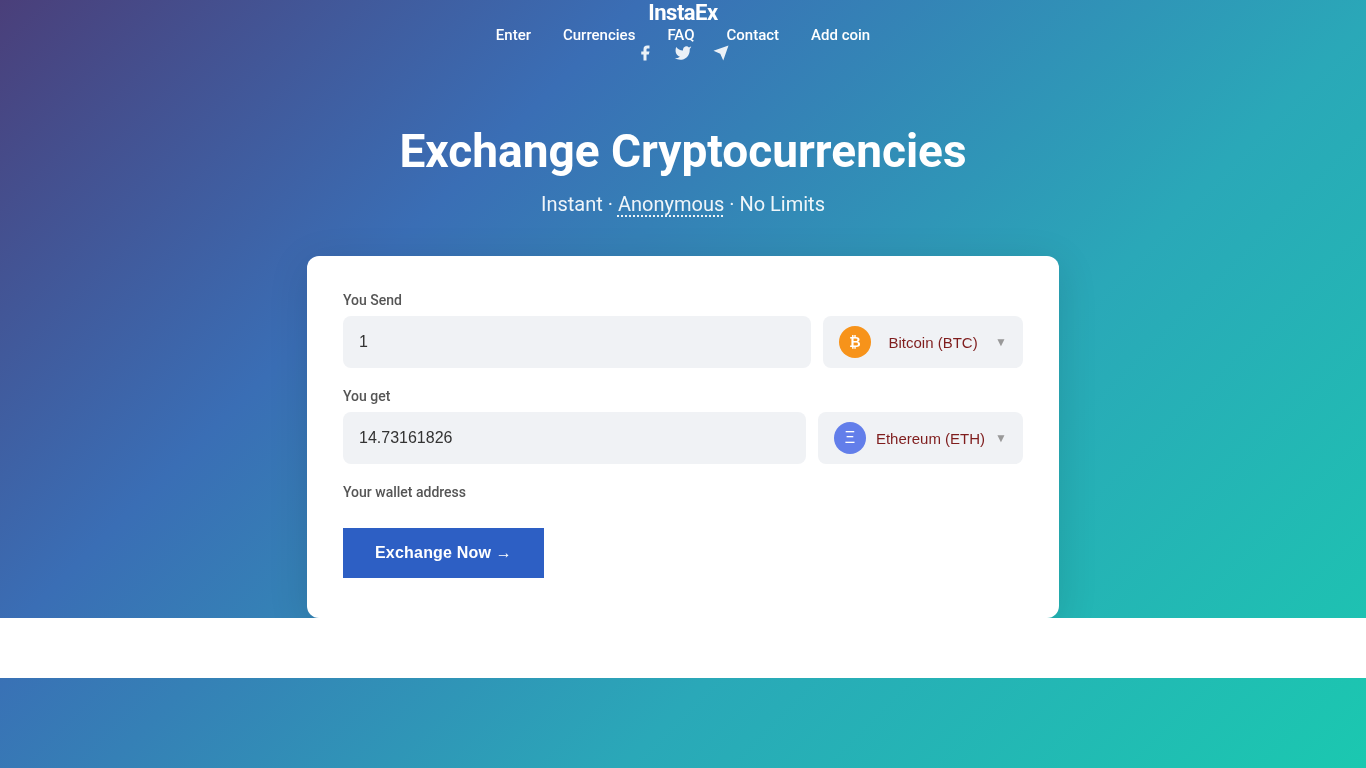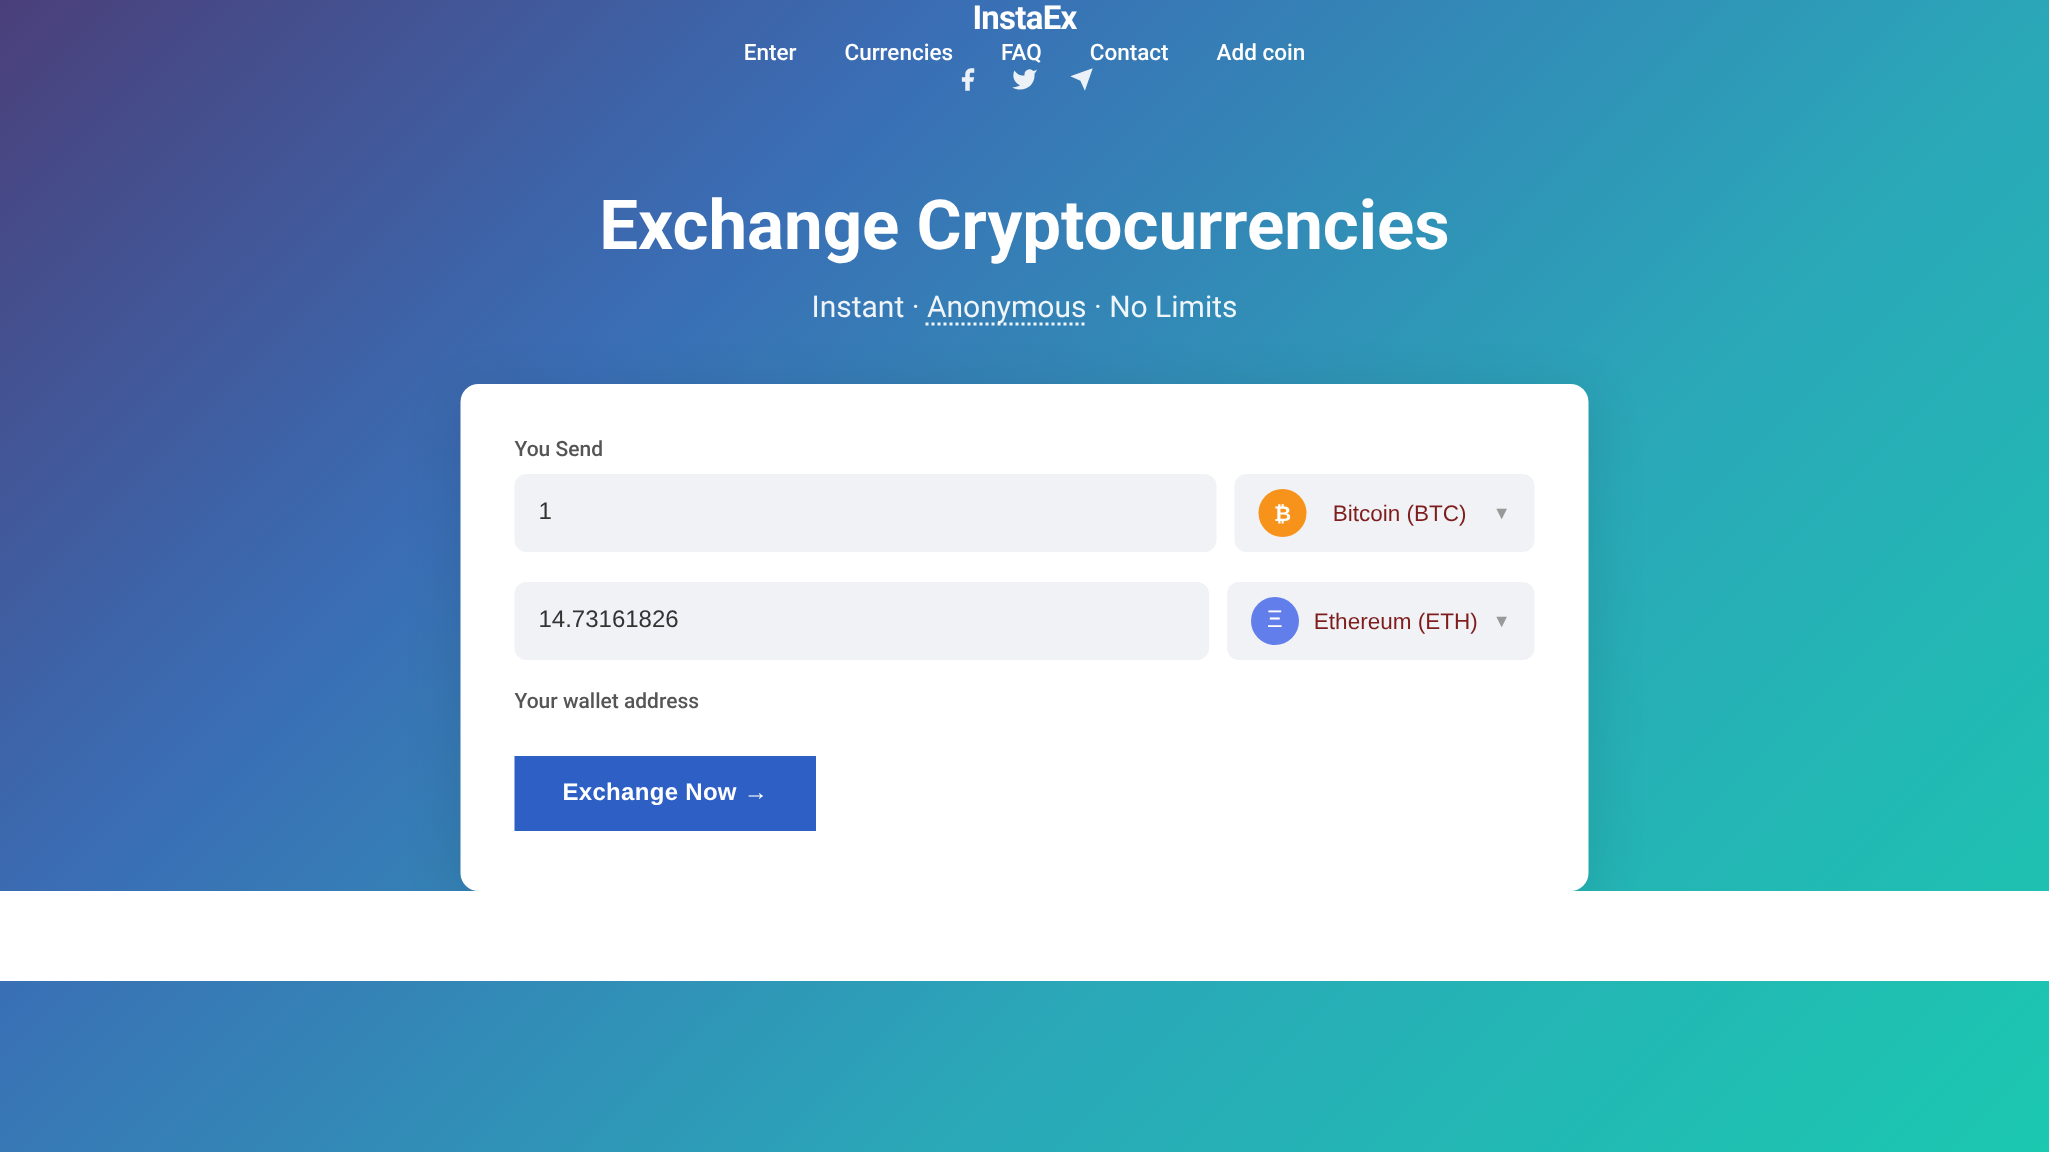--- a/index.html
+++ b/index.html
@@ -246,20 +246,21 @@
       <button class="currency-selector">
         <div class="coin-icon btc-icon">₿</div>
         <span class="coin-name">Bitcoin (BTC)</span>
         <span class="chevron">▼</span>
       </button>
     </div>
   </div>
 
   
   <div class="form-group">
+    <label class="form-label">You get</label>
     <div class="input-row">
       <input type="text" class="amount-input" value="14.73161826" style="">
       <button class="currency-selector">
         <div class="coin-icon eth-icon">Ξ</div>
         <span class="coin-name">Ethereum (ETH)</span>
         <span class="chevron">▼</span>
       </button>
     </div>
   </div>
 

